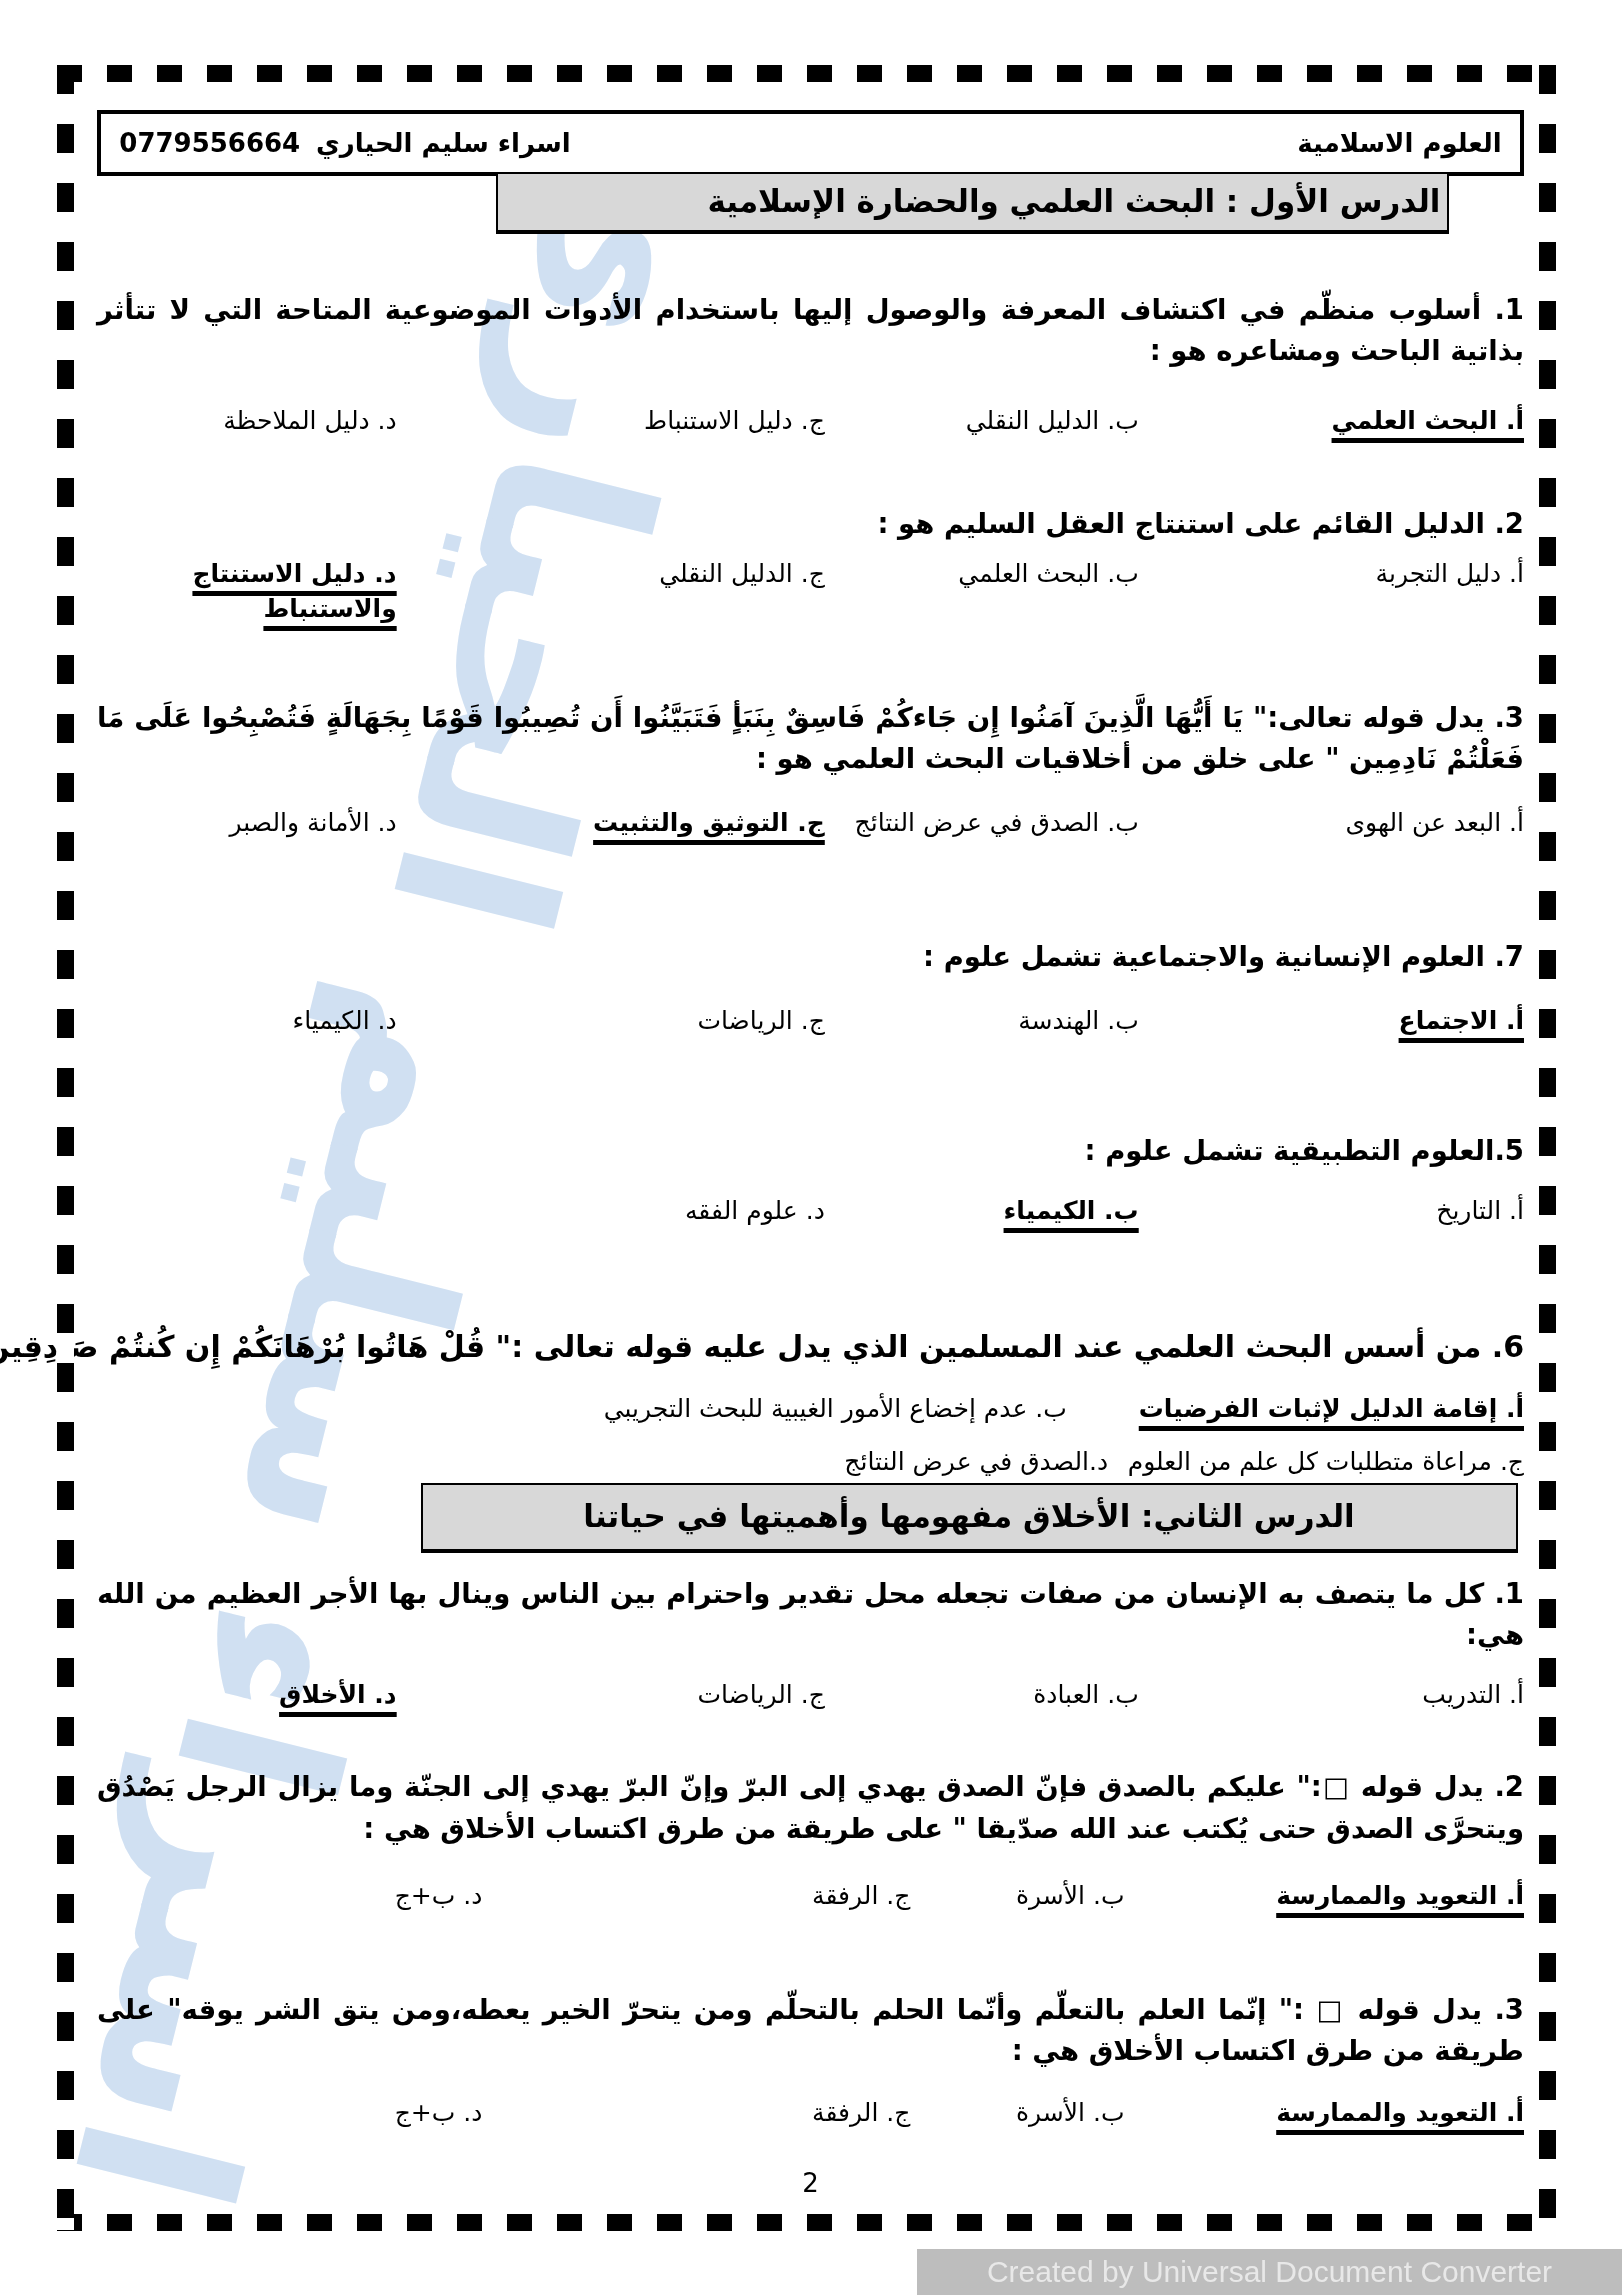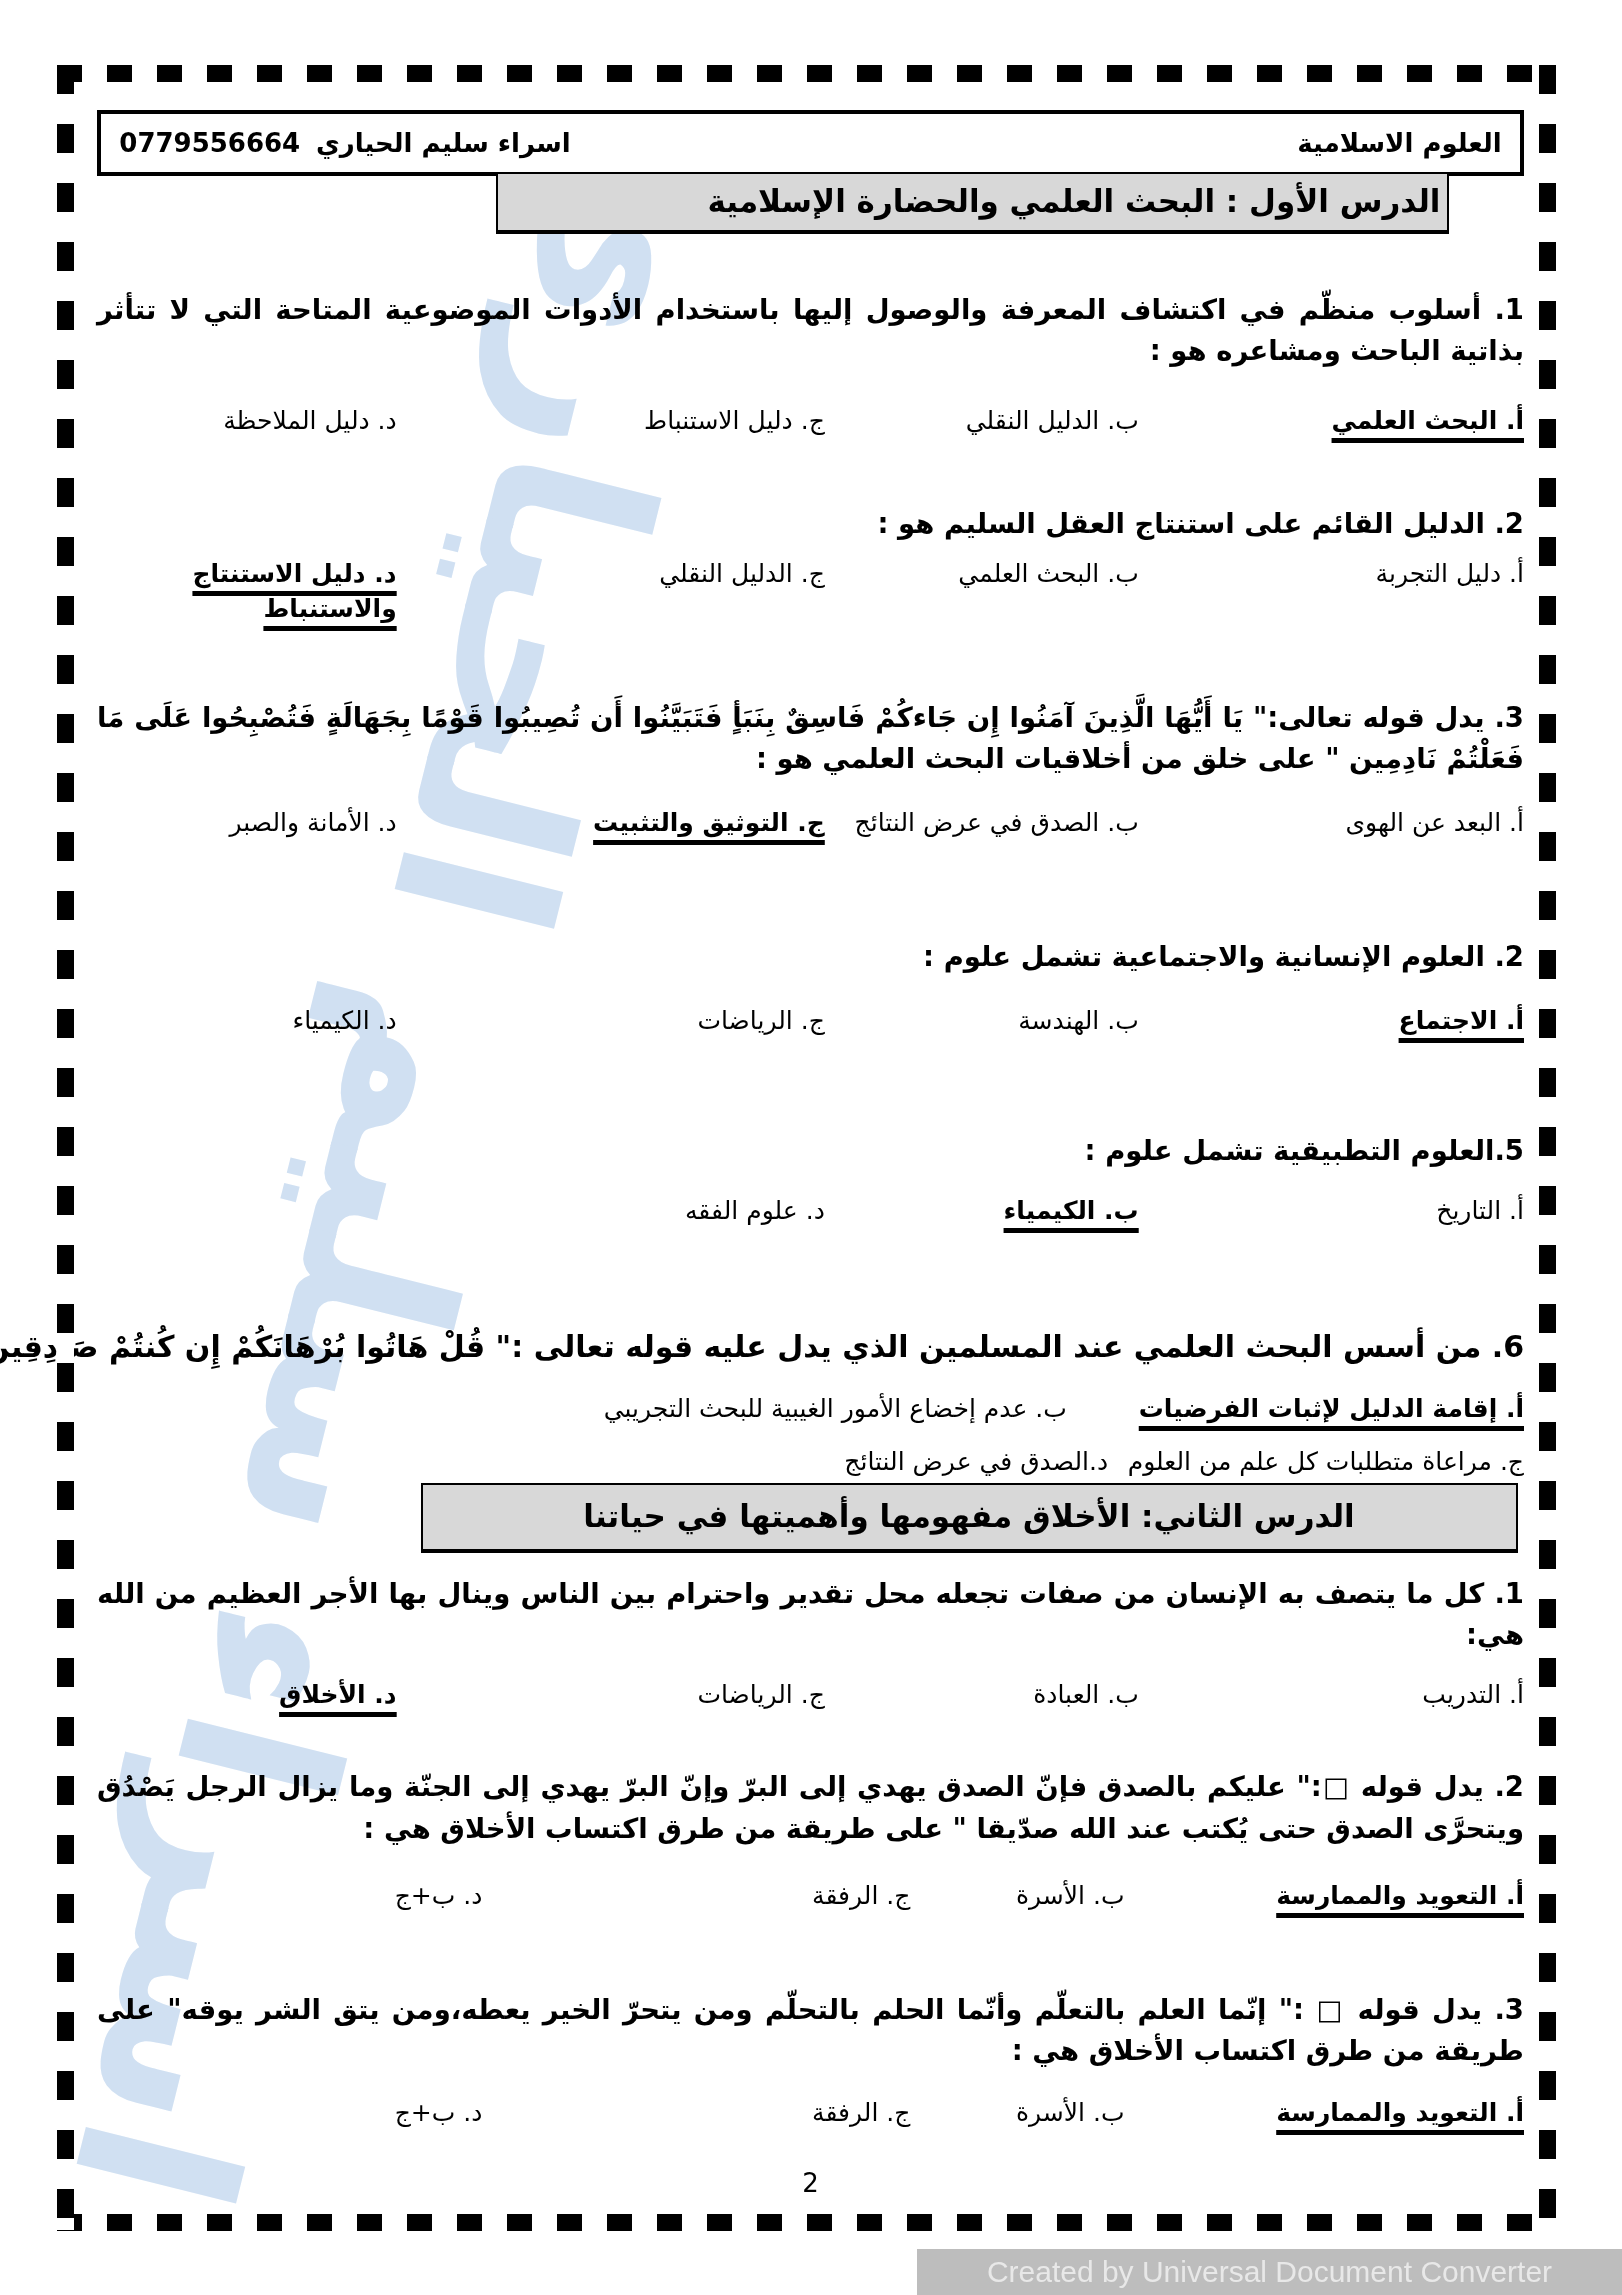--- a/index.html
+++ b/index.html
@@ -90,21 +90,21 @@
       <div class="q-text">3. يدل قوله تعالى:" يَا أَيُّهَا الَّذِينَ آمَنُوا إِن جَاءكُمْ فَاسِقٌ بِنَبَأٍ فَتَبَيَّنُوا أَن تُصِيبُوا قَوْمًا بِجَهَالَةٍ فَتُصْبِحُوا عَلَى مَا فَعَلْتُمْ نَادِمِين " على خلق من أخلاقيات البحث العلمي هو :</div>
       <div class="opts g1" style="margin-top:26px">
         <span class="opt">أ. البعد عن الهوى</span>
         <span class="opt">ب. الصدق في عرض النتائج</span>
         <span class="opt answer">ج. التوثيق والتثبيت</span>
         <span class="opt">د. الأمانة والصبر</span>
       </div>
     </div>
 
     <div class="q" style="margin-top:96px">
-      <div class="q-text">2. العلوم الإنسانية والاجتماعية تشمل علوم  :</div>
+      <div class="q-text">7. العلوم الإنسانية والاجتماعية تشمل علوم  :</div>
       <div class="opts g1" style="margin-top:25px">
         <span class="opt answer">أ. الاجتماع</span>
         <span class="opt">ب. الهندسة</span>
         <span class="opt">ج. الرياضات</span>
         <span class="opt">د. الكيمياء</span>
       </div>
     </div>
 
     <div class="q" style="margin-top:92px">
       <div class="q-text">5.العلوم التطبيقية تشمل علوم  :</div>

